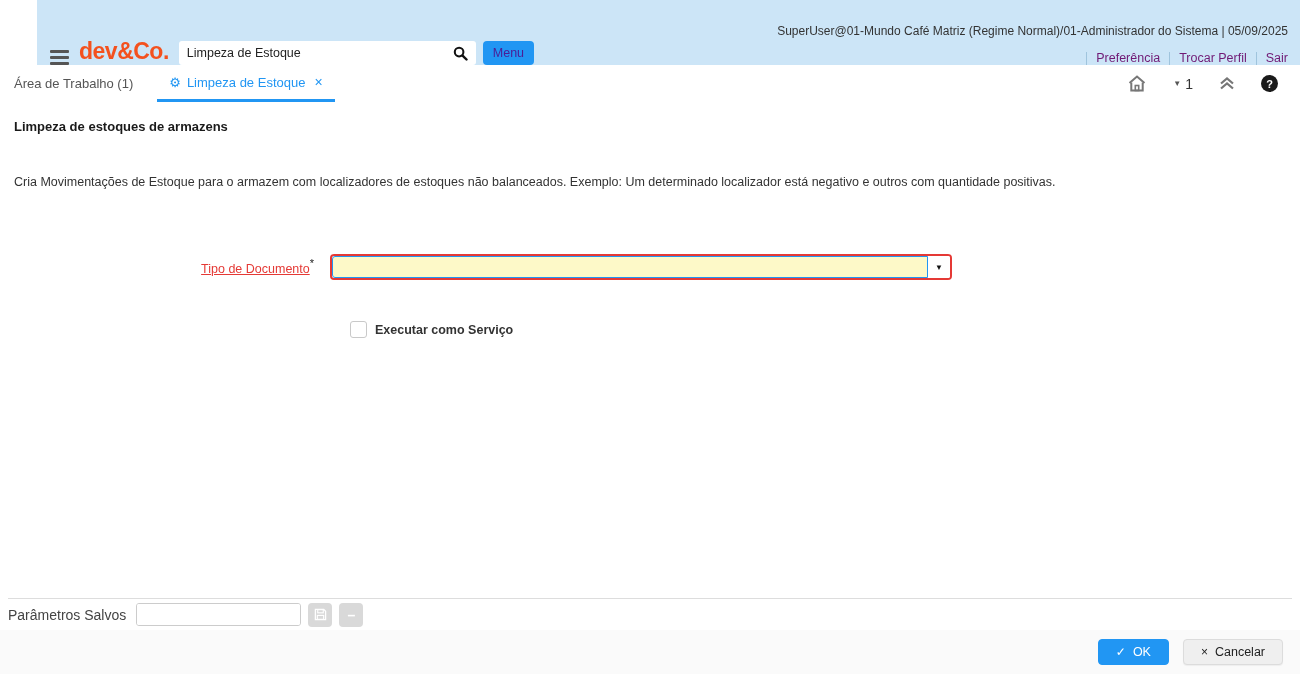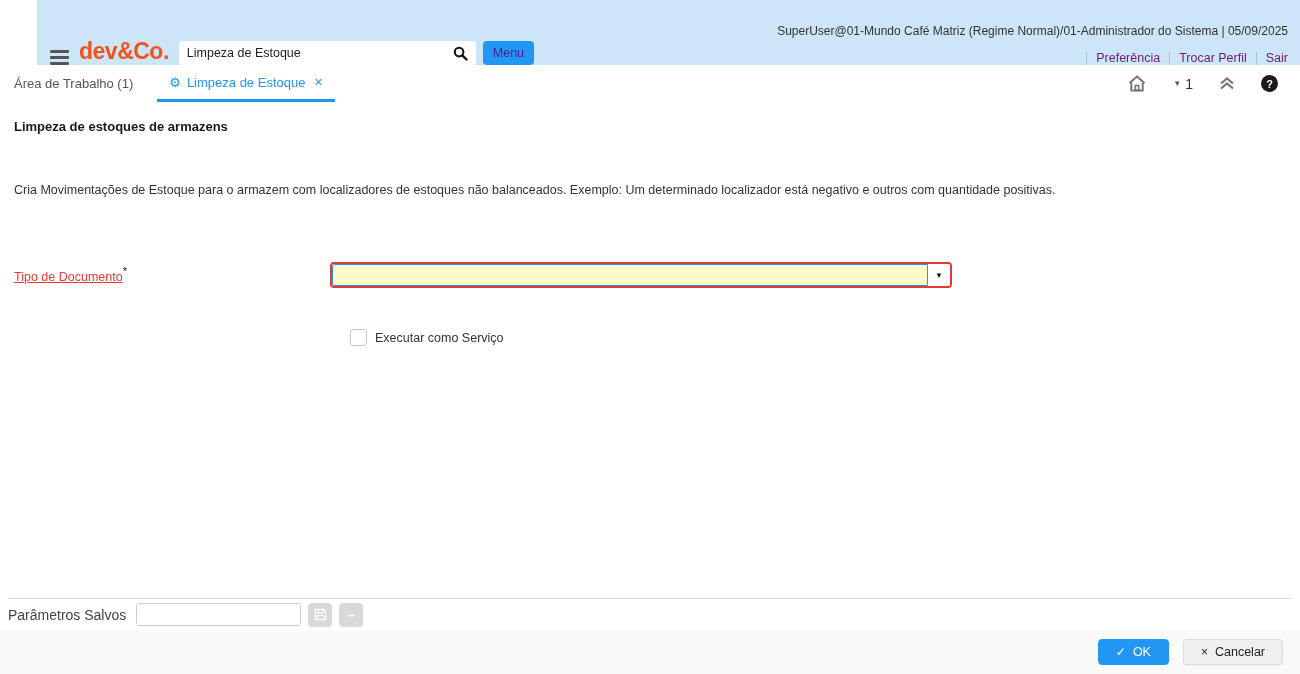--- a/index.html
+++ b/index.html
@@ -124,24 +124,24 @@
     border-radius: 50%;
     font-size: 11px;
     font-weight: bold;
     display: flex; align-items: center; justify-content: center;
     cursor: pointer;
   }
 
   
   .content { flex: 1 1 auto; display: flex; flex-direction: column; padding: 0 14px; gap: 28px; }
   .process-title { font-size: 13px; font-weight: bold; color: #1a1a1a; margin-top: 17px; }
-  .process-desc { font-size: 12.5px; color: #333; margin-top: 21px; }
+  .process-desc { font-size: 12.5px; color: #333; margin-top: 13px; }
 
   .form-row { display: flex; align-items: center; margin-top: 37px; }
-  .form-label-cell { width: 316px; text-align: left; padding-right: 16px; white-space: nowrap; }
+  .form-label-cell { width: 316px; text-align: right; padding-right: 16px; white-space: nowrap; }
   .field-label { color: #e53935; font-size: 12.5px; text-decoration: underline; cursor: pointer; }
   .req-marker { color: #1a1a1a; font-size: 11px; vertical-align: super; }
   .combo-mandatory {
     width: 622px;
     height: 26px;
     border: 2px solid #e53935;
     border-radius: 4px;
     display: flex;
     overflow: hidden;
     background: #fff;
@@ -167,21 +167,21 @@
   }
 
   .checkbox-row { display: flex; align-items: center; margin: 13px 0 0 336px; gap: 8px; }
   .checkbox {
     width: 17px; height: 17px;
     background: #fff;
     border: 1px solid #c9c9c9;
     border-radius: 3px;
     cursor: pointer;
   }
-  .checkbox-label { font-size: 12.5px; color: #333; }
+  .checkbox-label { font-size: 12.5px; color: #333; font-weight: bold; }
 
   .spacer { flex: 1 1 auto; }
 
   
   .footer-divider { border-top: 1px solid #ddd; margin: 0 8px; flex: 0 0 auto; }
   .params-row {
     display: flex;
     align-items: center;
     padding: 4px 8px;
     height: 31px;

